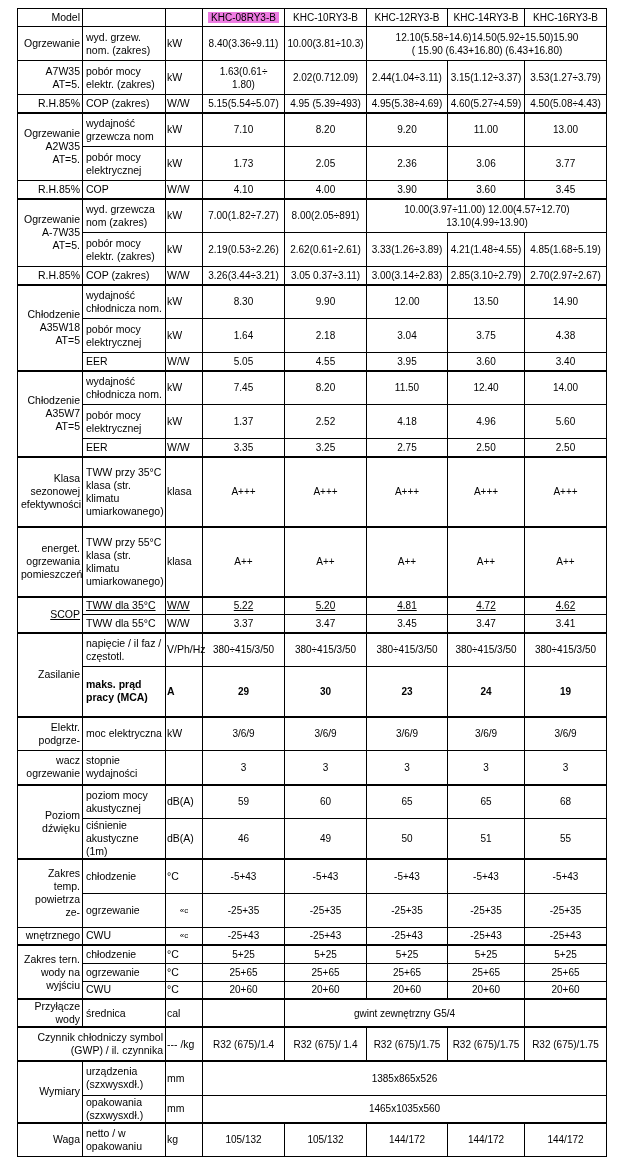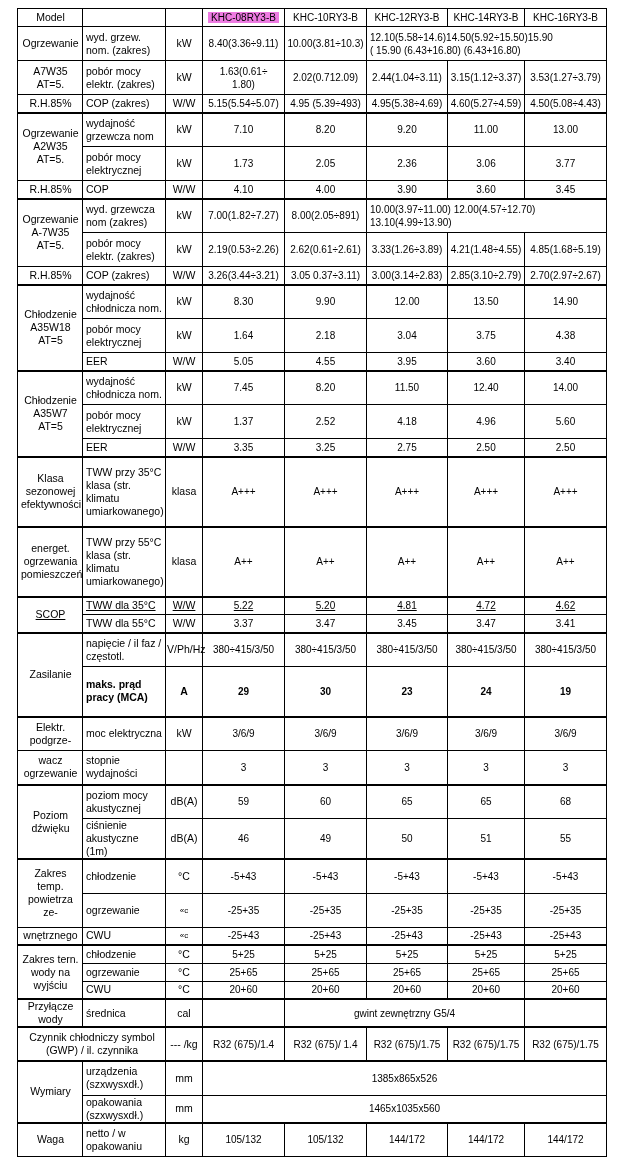--- a/index.html
+++ b/index.html
@@ -1,24 +1,24 @@
 <!DOCTYPE html>
 <html><head>
 <meta charset="utf-8">
 <style>
   html,body{margin:0;padding:0;background:#ffffff;}
   body{width:618px;height:1162px;font-family:"Liberation Sans",sans-serif;color:#000;overflow:hidden;}
   table.spec{border-collapse:collapse;table-layout:fixed;margin:8px 0 0 17px;width:590px;border:1px solid #000;}
   td{border:1px solid #000;padding:0 2px;font-size:10.5px;line-height:13px;vertical-align:middle;overflow:visible;}
-  td.l{text-align:center;padding-left:3px;}
+  td.l{text-align:right;padding-left:3px;}
   td.d{text-align:left;padding-left:3px;}
-  td.u{text-align:center;white-space:nowrap;padding:0 1px;margin-top:6px;}
+  td.u{text-align:left;white-space:nowrap;padding:0 1px;margin-top:6px;}
   td.us{text-align:center;font-size:8px;white-space:nowrap;}
   td.v{text-align:center;white-space:nowrap;font-size:10px;}
-  td.vl{text-align:left;white-space:nowrap;font-size:10px;padding-left:3px;}
+  td.vl{text-align:center;white-space:nowrap;font-size:10px;padding-left:3px;}
   tr.gs td{border-top:2px solid #000;}
   .hl{padding:0 3px;}
 </style>
 </head>
 <body>
 
 <table class="spec">
   <colgroup>
       <col style="width: 65px;">
       <col style="width: 83px;">

